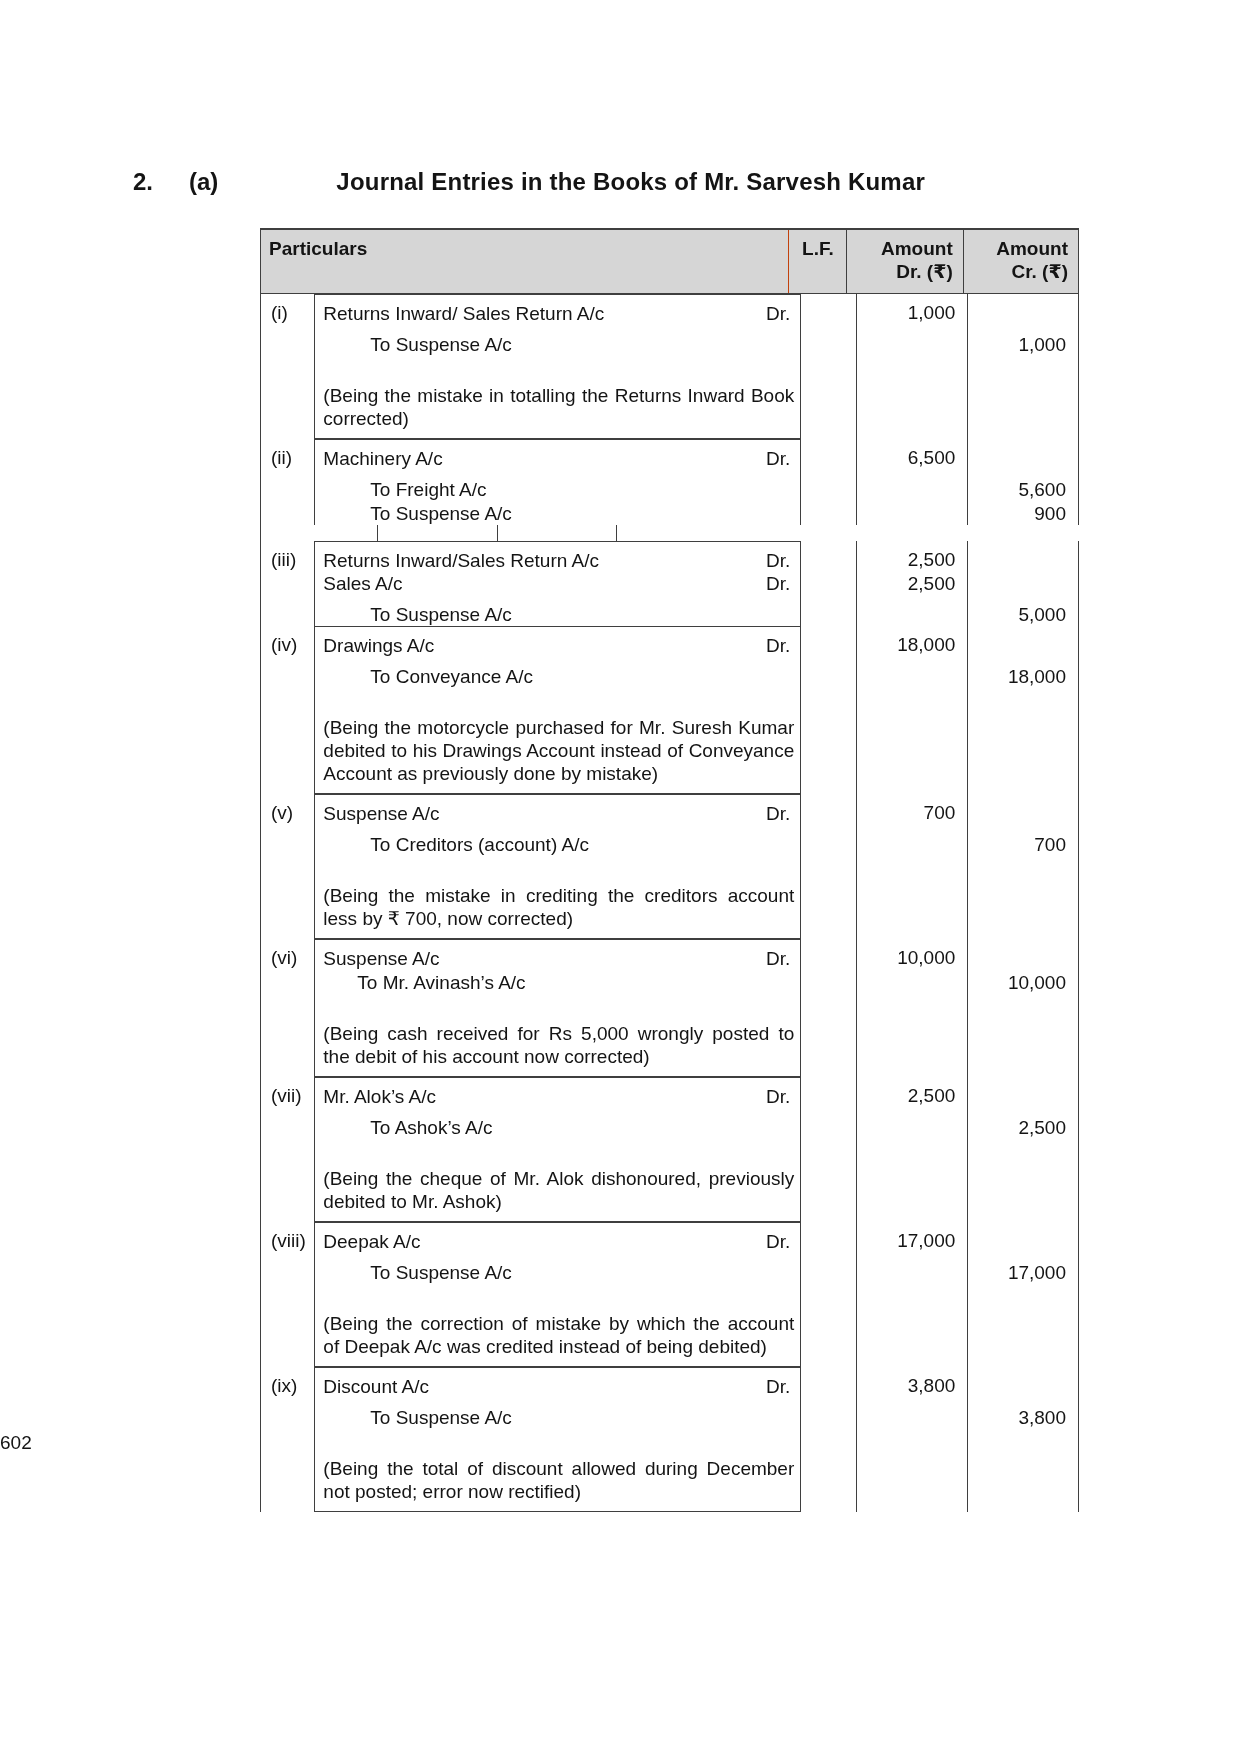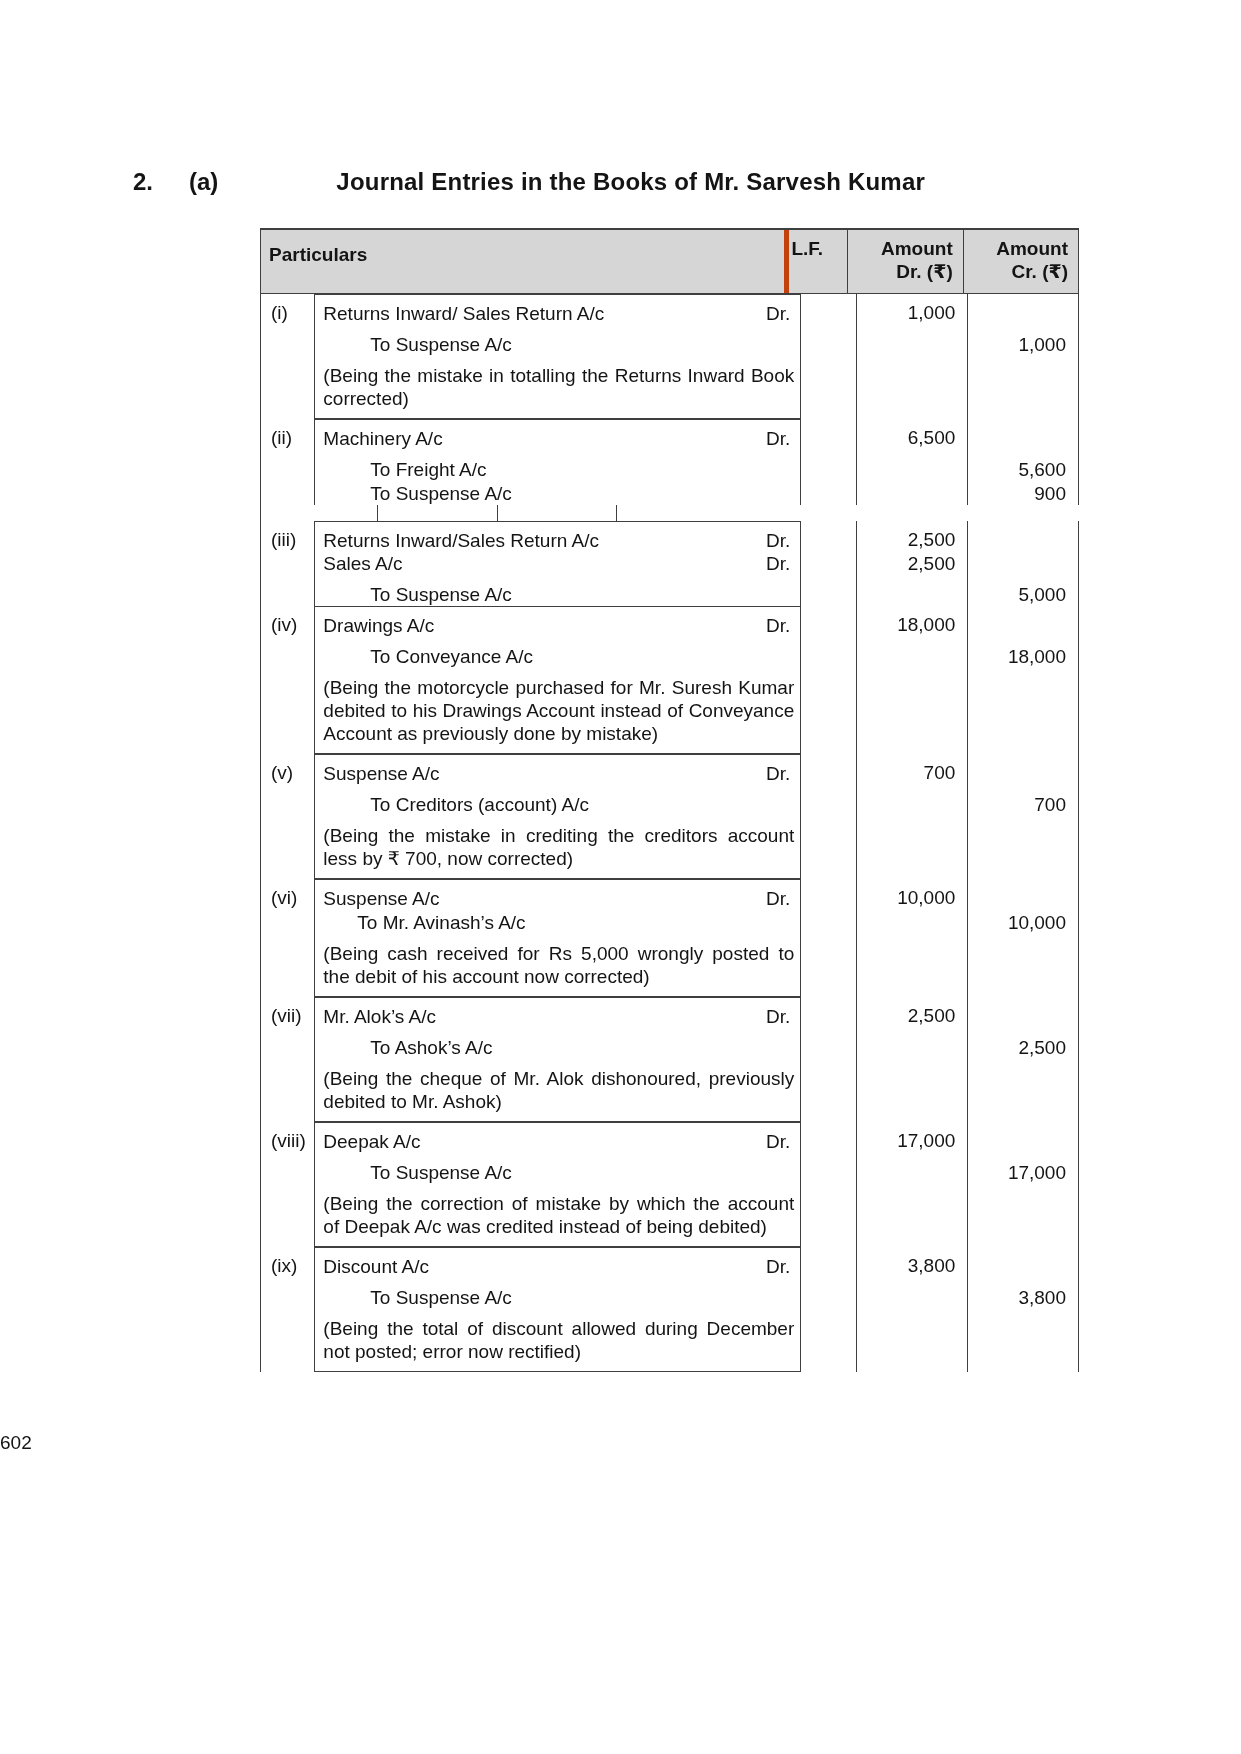--- a/index.html
+++ b/index.html
@@ -27,43 +27,43 @@
     position:absolute; left:260px; top:228px; width:819px;
     font-size:19px; line-height:23px;
   }
   .header-row {
     display:flex;
     background:#d6d6d6;
     border-top:2px solid #3f3f3f;
     border-bottom:1px solid #3f3f3f;
     font-weight:bold;
   }
-  .h-part { width:548px; border-left:1px solid #3f3f3f; border-right:5px solid #c2410c; padding:13px 8px 10px 8px; }
-  .h-lf   { width:60px;  border-right:1px solid #3f3f3f; padding:7px 2px 10px 2px; }
+  .h-part { width:548px; border-left:1px solid #3f3f3f; border-right:1px solid #c2410c; padding:7px 8px 10px 8px; }
+  .h-lf   { width:60px;  border-right:1px solid #3f3f3f; padding:7px 2px 10px 2px; text-align:center; }
   .h-dr   { width:120px; border-right:1px solid #3f3f3f; padding:7px 10px 10px 2px; text-align:right; }
   .h-cr   { width:119px; border-right:1px solid #3f3f3f; padding:7px 10px 10px 2px; text-align:right; }
 
   .line-row { display:flex; }
   .c-num  { width:58px;  border-left:1px solid #3f3f3f; padding-left:10px; }
   .c-part { width:528px; border-left:1px solid #3f3f3f; border-right:1px solid #3f3f3f; }
   .c-lf   { width:60px;  border-right:1px solid #3f3f3f; }
   .c-dr   { width:120px; border-right:1px solid #3f3f3f; text-align:right; padding-right:12px; }
   .c-cr   { width:119px; border-right:1px solid #3f3f3f; text-align:right; padding-right:12px; }
 
   .line-row.first .c-part { border-top:1px solid #3f3f3f; }
   .line-row.last  .c-part { border-bottom:1px solid #3f3f3f; }
   .line-row.first > div { padding-top:7px; }
   .line-row.last  > div { padding-bottom:8px; }
   .line-row.gap   > div { padding-top:8px; }
   .line-row.tight > div { padding-top:1px; }
 
   .debit-line { display:flex; justify-content:space-between; padding:0 10px 0 8px; }
   .credit-line { padding-left:55px; }
   .credit-line.indent-small { padding-left:42px; }
-  .narration-line { text-align:justify; padding:0 6px 0 8px; }
+  .narration-line { text-align:justify; padding:0 6px 0 8px;margin-top:20px; }
 
   .page-footer {
     position:absolute; top:1432px; left:0; width:1130px;
     text-align:left; font-size:19px;
   }
 </style>
 </head>
 <body>
 
 <div class="page">

